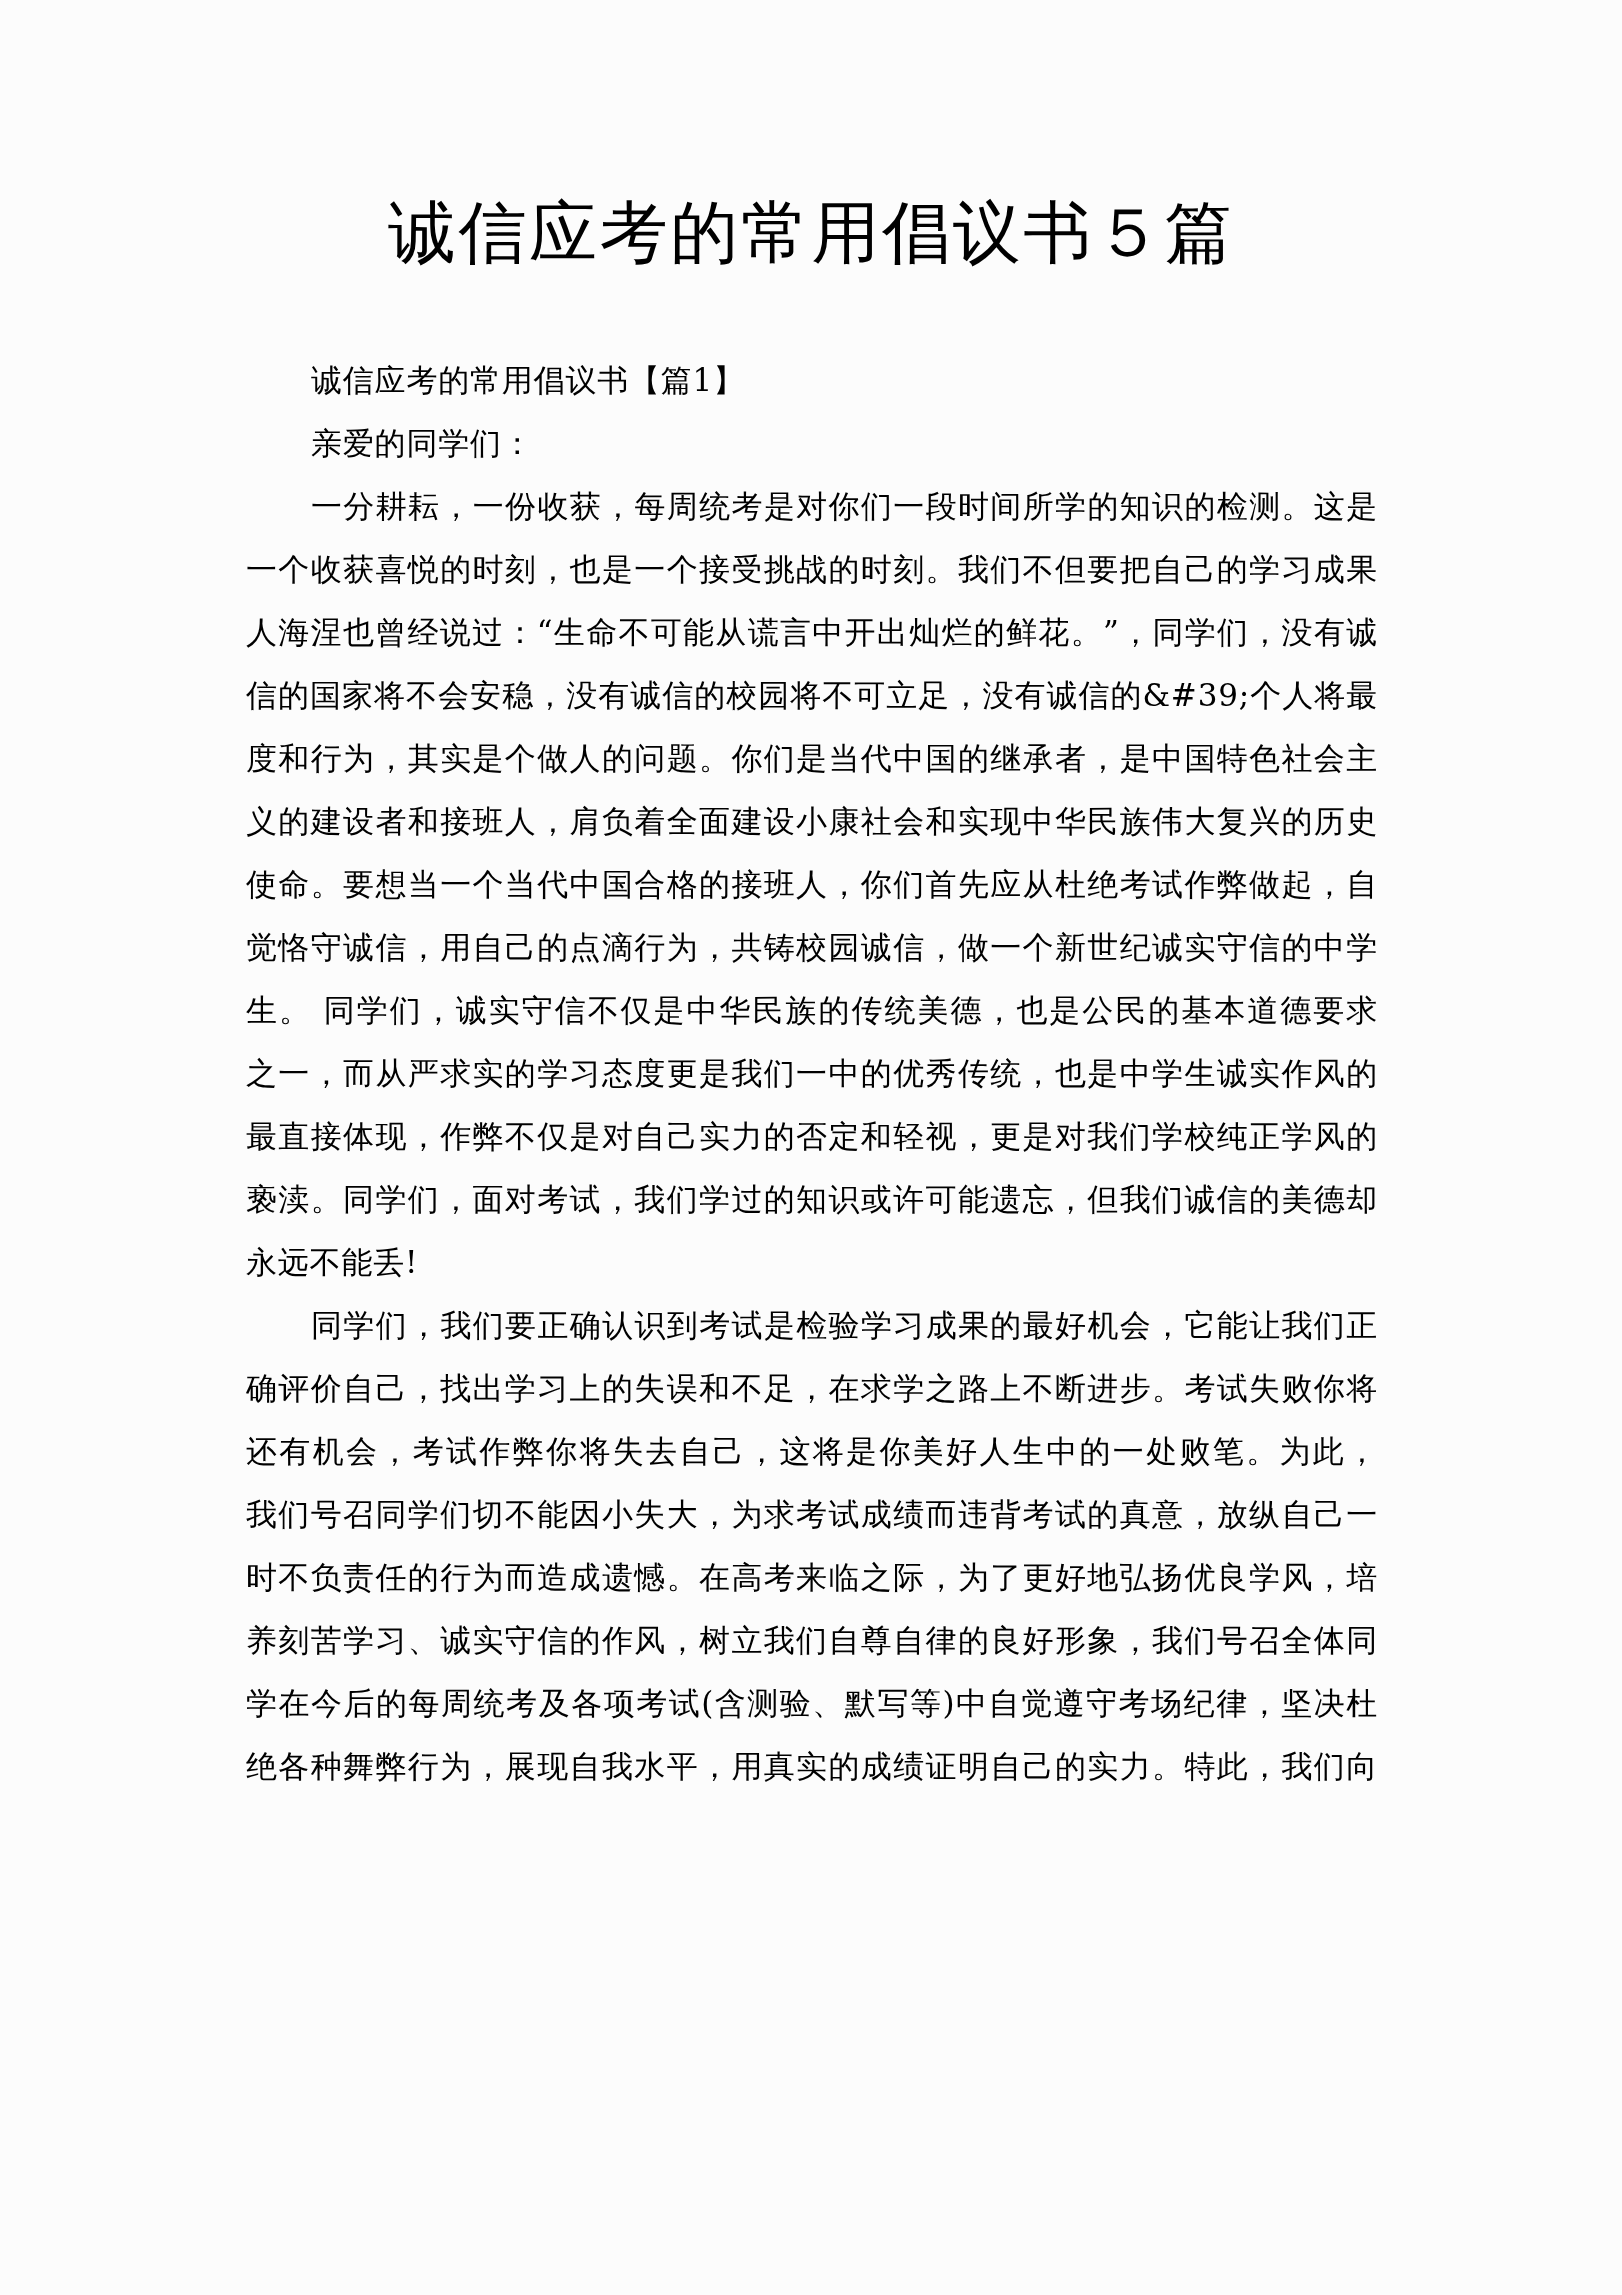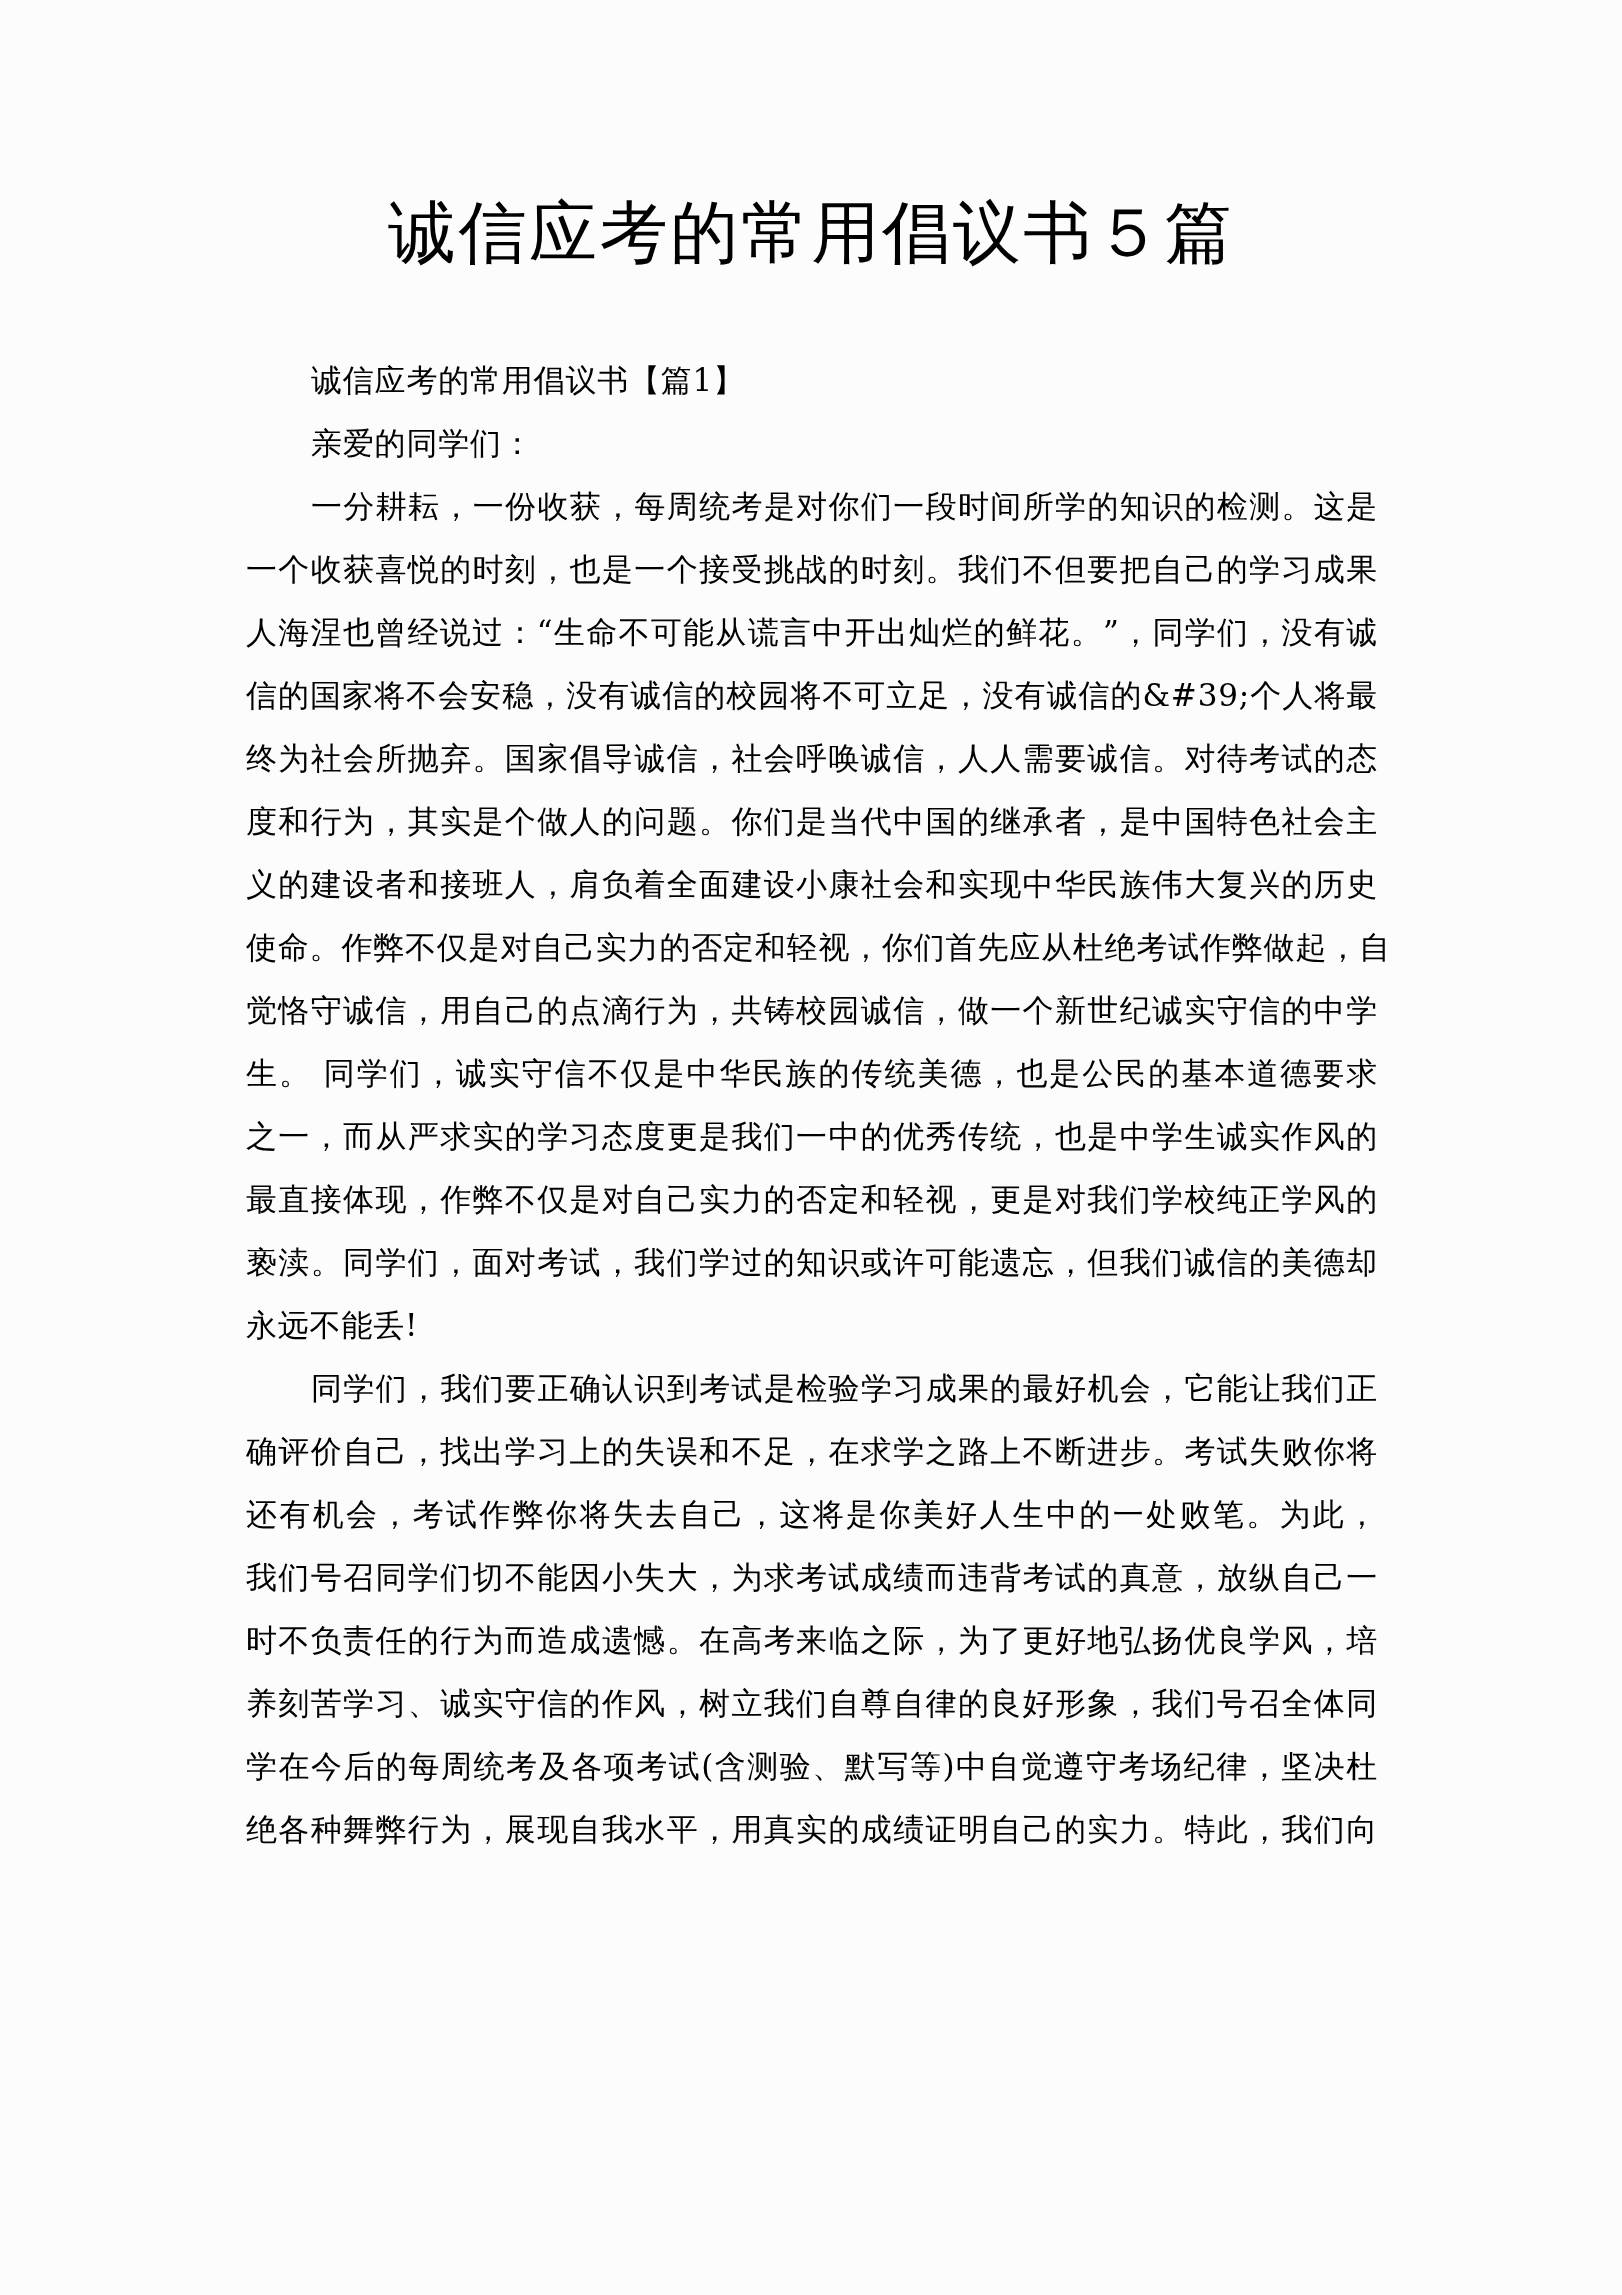--- a/index.html
+++ b/index.html
@@ -65,24 +65,23 @@
 
   <div class="body">
     <span class="line indent">诚信应考的常用倡议书【篇1】</span>
     <span class="line indent">亲爱的同学们：</span>
 
     <div>
       <span class="line indent justify">一分耕耘，一份收获，每周统考是对你们一段时间所学的知识的检测。这是</span>
       <span class="line justify">一个收获喜悦的时刻，也是一个接受挑战的时刻。我们不但要把自己的学习成果</span>
       <span class="line justify">人海涅也曾经说过：“生命不可能从谎言中开出灿烂的鲜花。”，同学们，没有诚</span>
       <span class="line justify">信的国家将不会安稳，没有诚信的校园将不可立足，没有诚信的&amp;#39;个人将最</span>
-      <span class="line justify">终为社会所抛弃。国家倡导诚信，社会呼唤诚信，人人需要诚信。对待考试的态</span>
       <span class="line justify">度和行为，其实是个做人的问题。你们是当代中国的继承者，是中国特色社会主</span>
       <span class="line justify">义的建设者和接班人，肩负着全面建设小康社会和实现中华民族伟大复兴的历史</span>
-      <span class="line justify">使命。作弊不仅是对自己实力的否定和轻视，你们首先应从杜绝考试作弊做起，自</span>
+      <span class="line justify">使命。要想当一个当代中国合格的接班人，你们首先应从杜绝考试作弊做起，自</span>
       <span class="line justify">觉恪守诚信，用自己的点滴行为，共铸校园诚信，做一个新世纪诚实守信的中学</span>
       <span class="line justify">生。 同学们，诚实守信不仅是中华民族的传统美德，也是公民的基本道德要求</span>
       <span class="line justify">之一，而从严求实的学习态度更是我们一中的优秀传统，也是中学生诚实作风的</span>
       <span class="line justify">最直接体现，作弊不仅是对自己实力的否定和轻视，更是对我们学校纯正学风的</span>
       <span class="line justify">亵渎。同学们，面对考试，我们学过的知识或许可能遗忘，但我们诚信的美德却</span>
       <span class="line">永远不能丢!</span>
     </div>
 
     <div>
       <span class="line indent justify">同学们，我们要正确认识到考试是检验学习成果的最好机会，它能让我们正</span>

